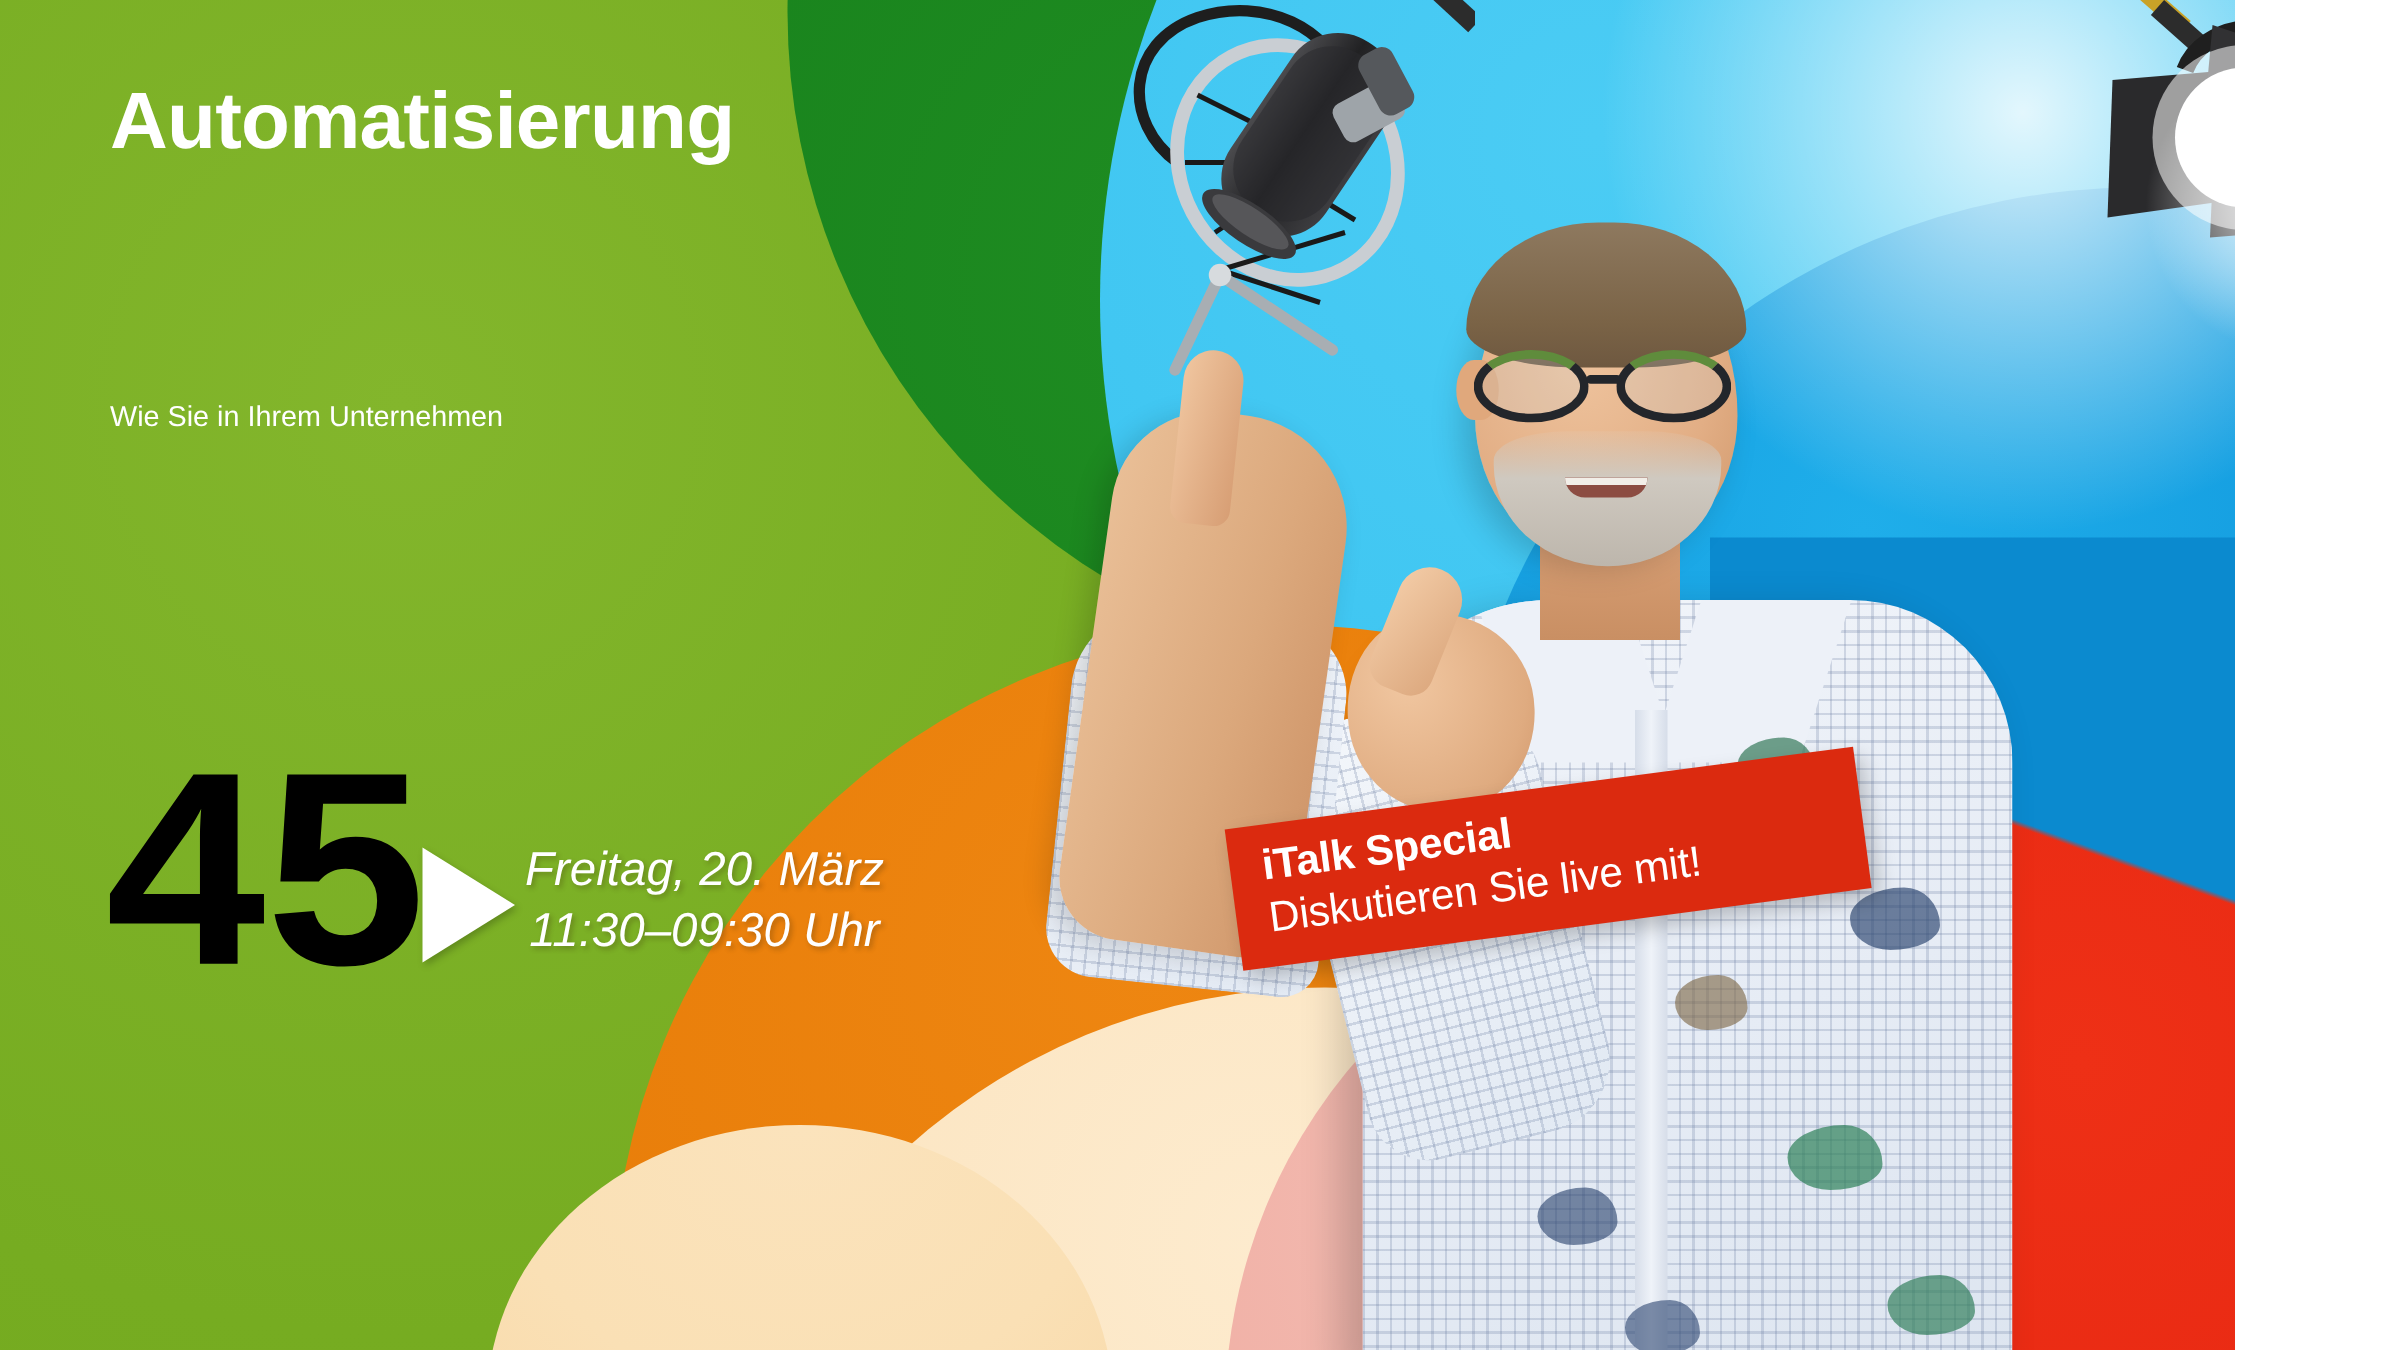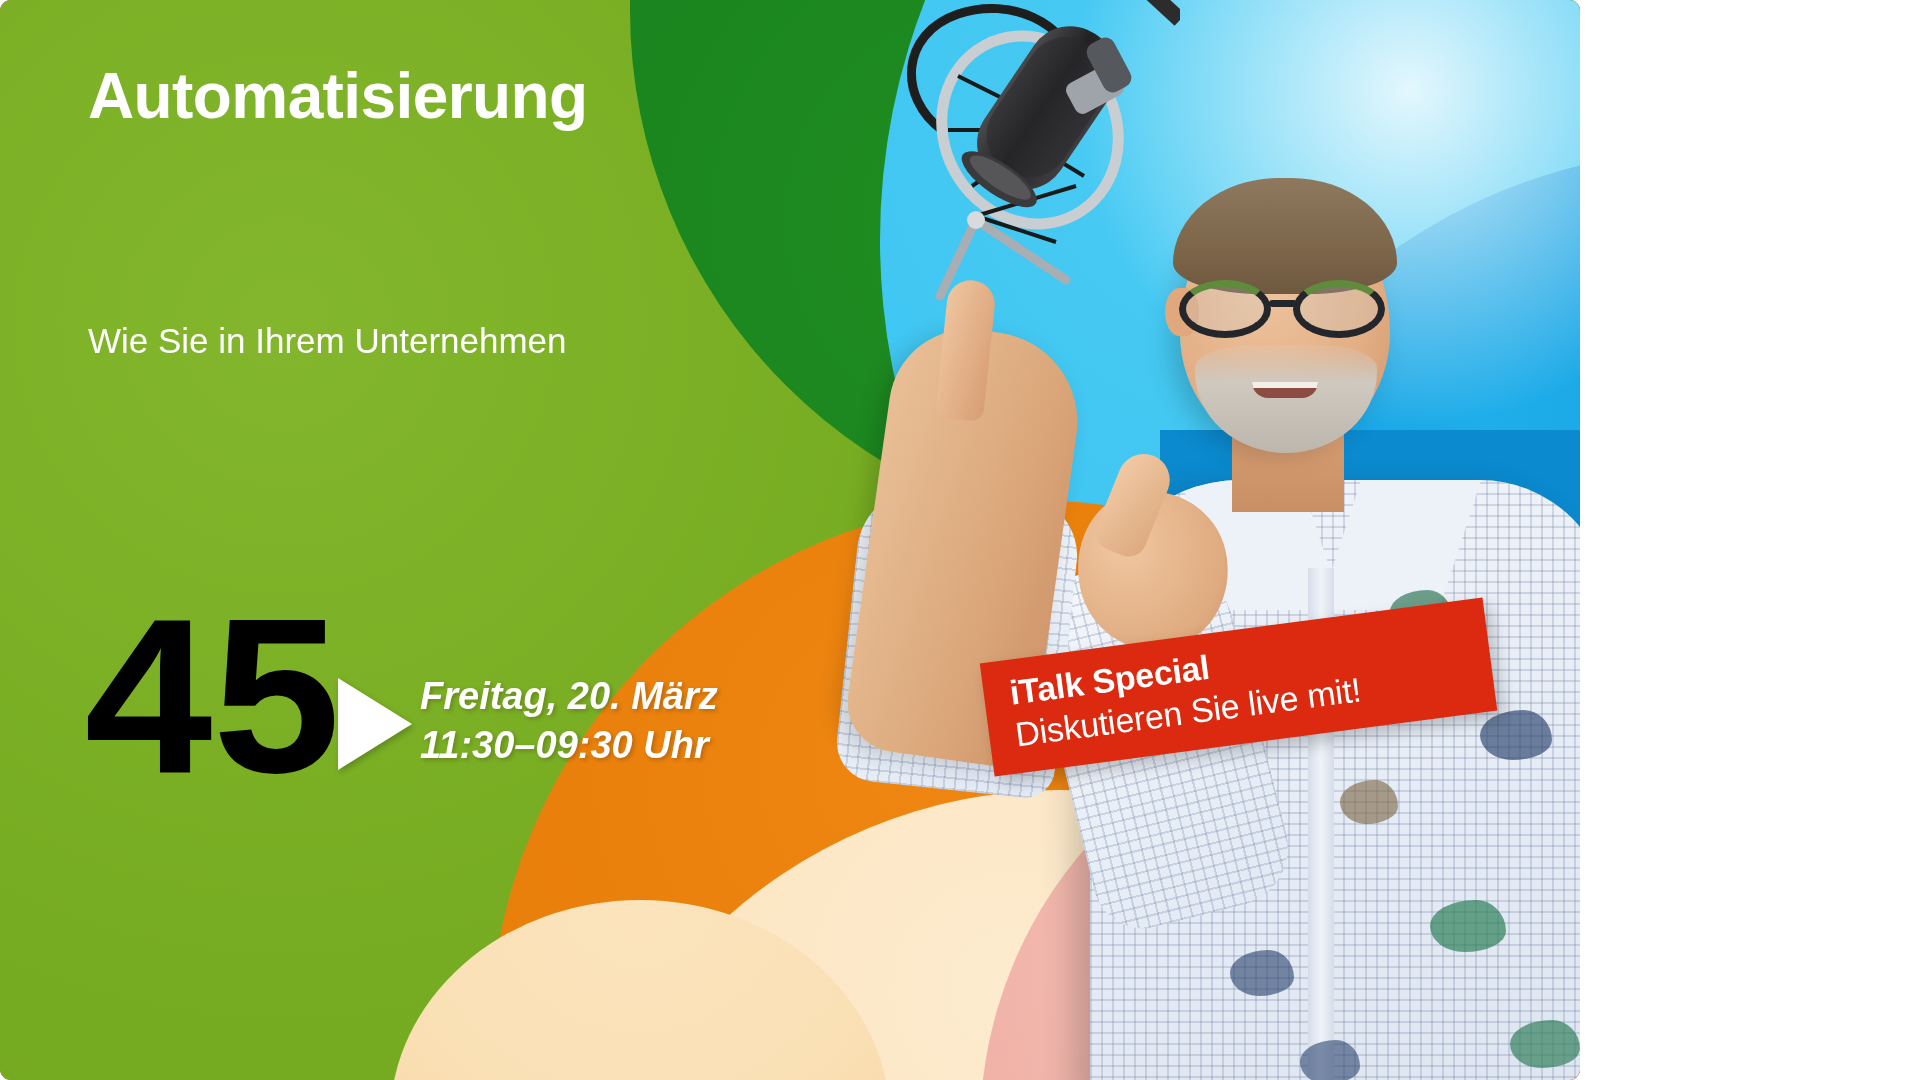--- a/index.html
+++ b/index.html
@@ -1,23 +1,22 @@
 <!DOCTYPE html>
 <html><head>
 <meta charset="utf-8">
 <style>
   html,body{margin:0;padding:0;background:#fff;}
   body{font-family:"Liberation Sans",sans-serif;}
 
   #stage{
     position:relative;
-    width:1580px;height:1080px;
+    width:1788px;height:1080px;
     overflow:hidden;
     background:#ec4899;
-    border-radius:11px;
   }
 
   
   .bg-base{position:absolute;inset:0;background:
       radial-gradient(circle at 18% 30%, #83B62C 0%, #76AC21 45%, #6FA31D 100%);}
 
   
   .lobe-darkgreen{
     position:absolute;
     left:630px;top:-520px;width:1060px;height:1060px;
@@ -209,44 +208,45 @@
     position:absolute;left:88px;top:60px;width:840px;
     color:#FFFFFF;
     font-size:64px;line-height:1.13;
     font-weight:bold;letter-spacing:-.6px;
   }
   .headline div{white-space:nowrap;}
 
   .subhead{
     position:absolute;left:88px;top:318px;width:660px;
     color:#FFFFFF;
-    font-size:35px;line-height:1.33;font-weight:normal;
+    font-size:23px;line-height:1.33;font-weight:normal;
   }
   .subhead div{white-space:nowrap;}
 
   .episode{
     position:absolute;left:80px;top:608px;
     color:#000000;
     font-size:230px;line-height:.9;font-weight:bold;letter-spacing:-10px;font-family:Liberation Mono, monospace;
   }
 
   .play-tri{
     position:absolute;left:338px;top:678px;
     width:0;height:0;
     border-left:74px solid #FFFFFF;
     border-top:46px solid transparent;
     border-bottom:46px solid transparent;
     filter:drop-shadow(2px 3px 3px rgba(0,0,0,.22));
   }
 
   .datetime{
     position:absolute;left:420px;top:672px;
-    color:#FFFFFF;font-style:italic;font-weight:bold;
+    color:#FFFFFF;font-style:italic;font-weight:normal;
     font-size:38px;line-height:1.28;
     text-shadow:2px 2px 4px rgba(60,40,10,.30);
+    text-align:center;
   }
   .datetime div{white-space:nowrap;}
 
   
   .badge{
     position:absolute;left:985px;top:630px;
     width:455px;
     padding:14px 26px 18px 26px;
     background:#DB2A0F;
     transform:rotate(-7.5deg);

